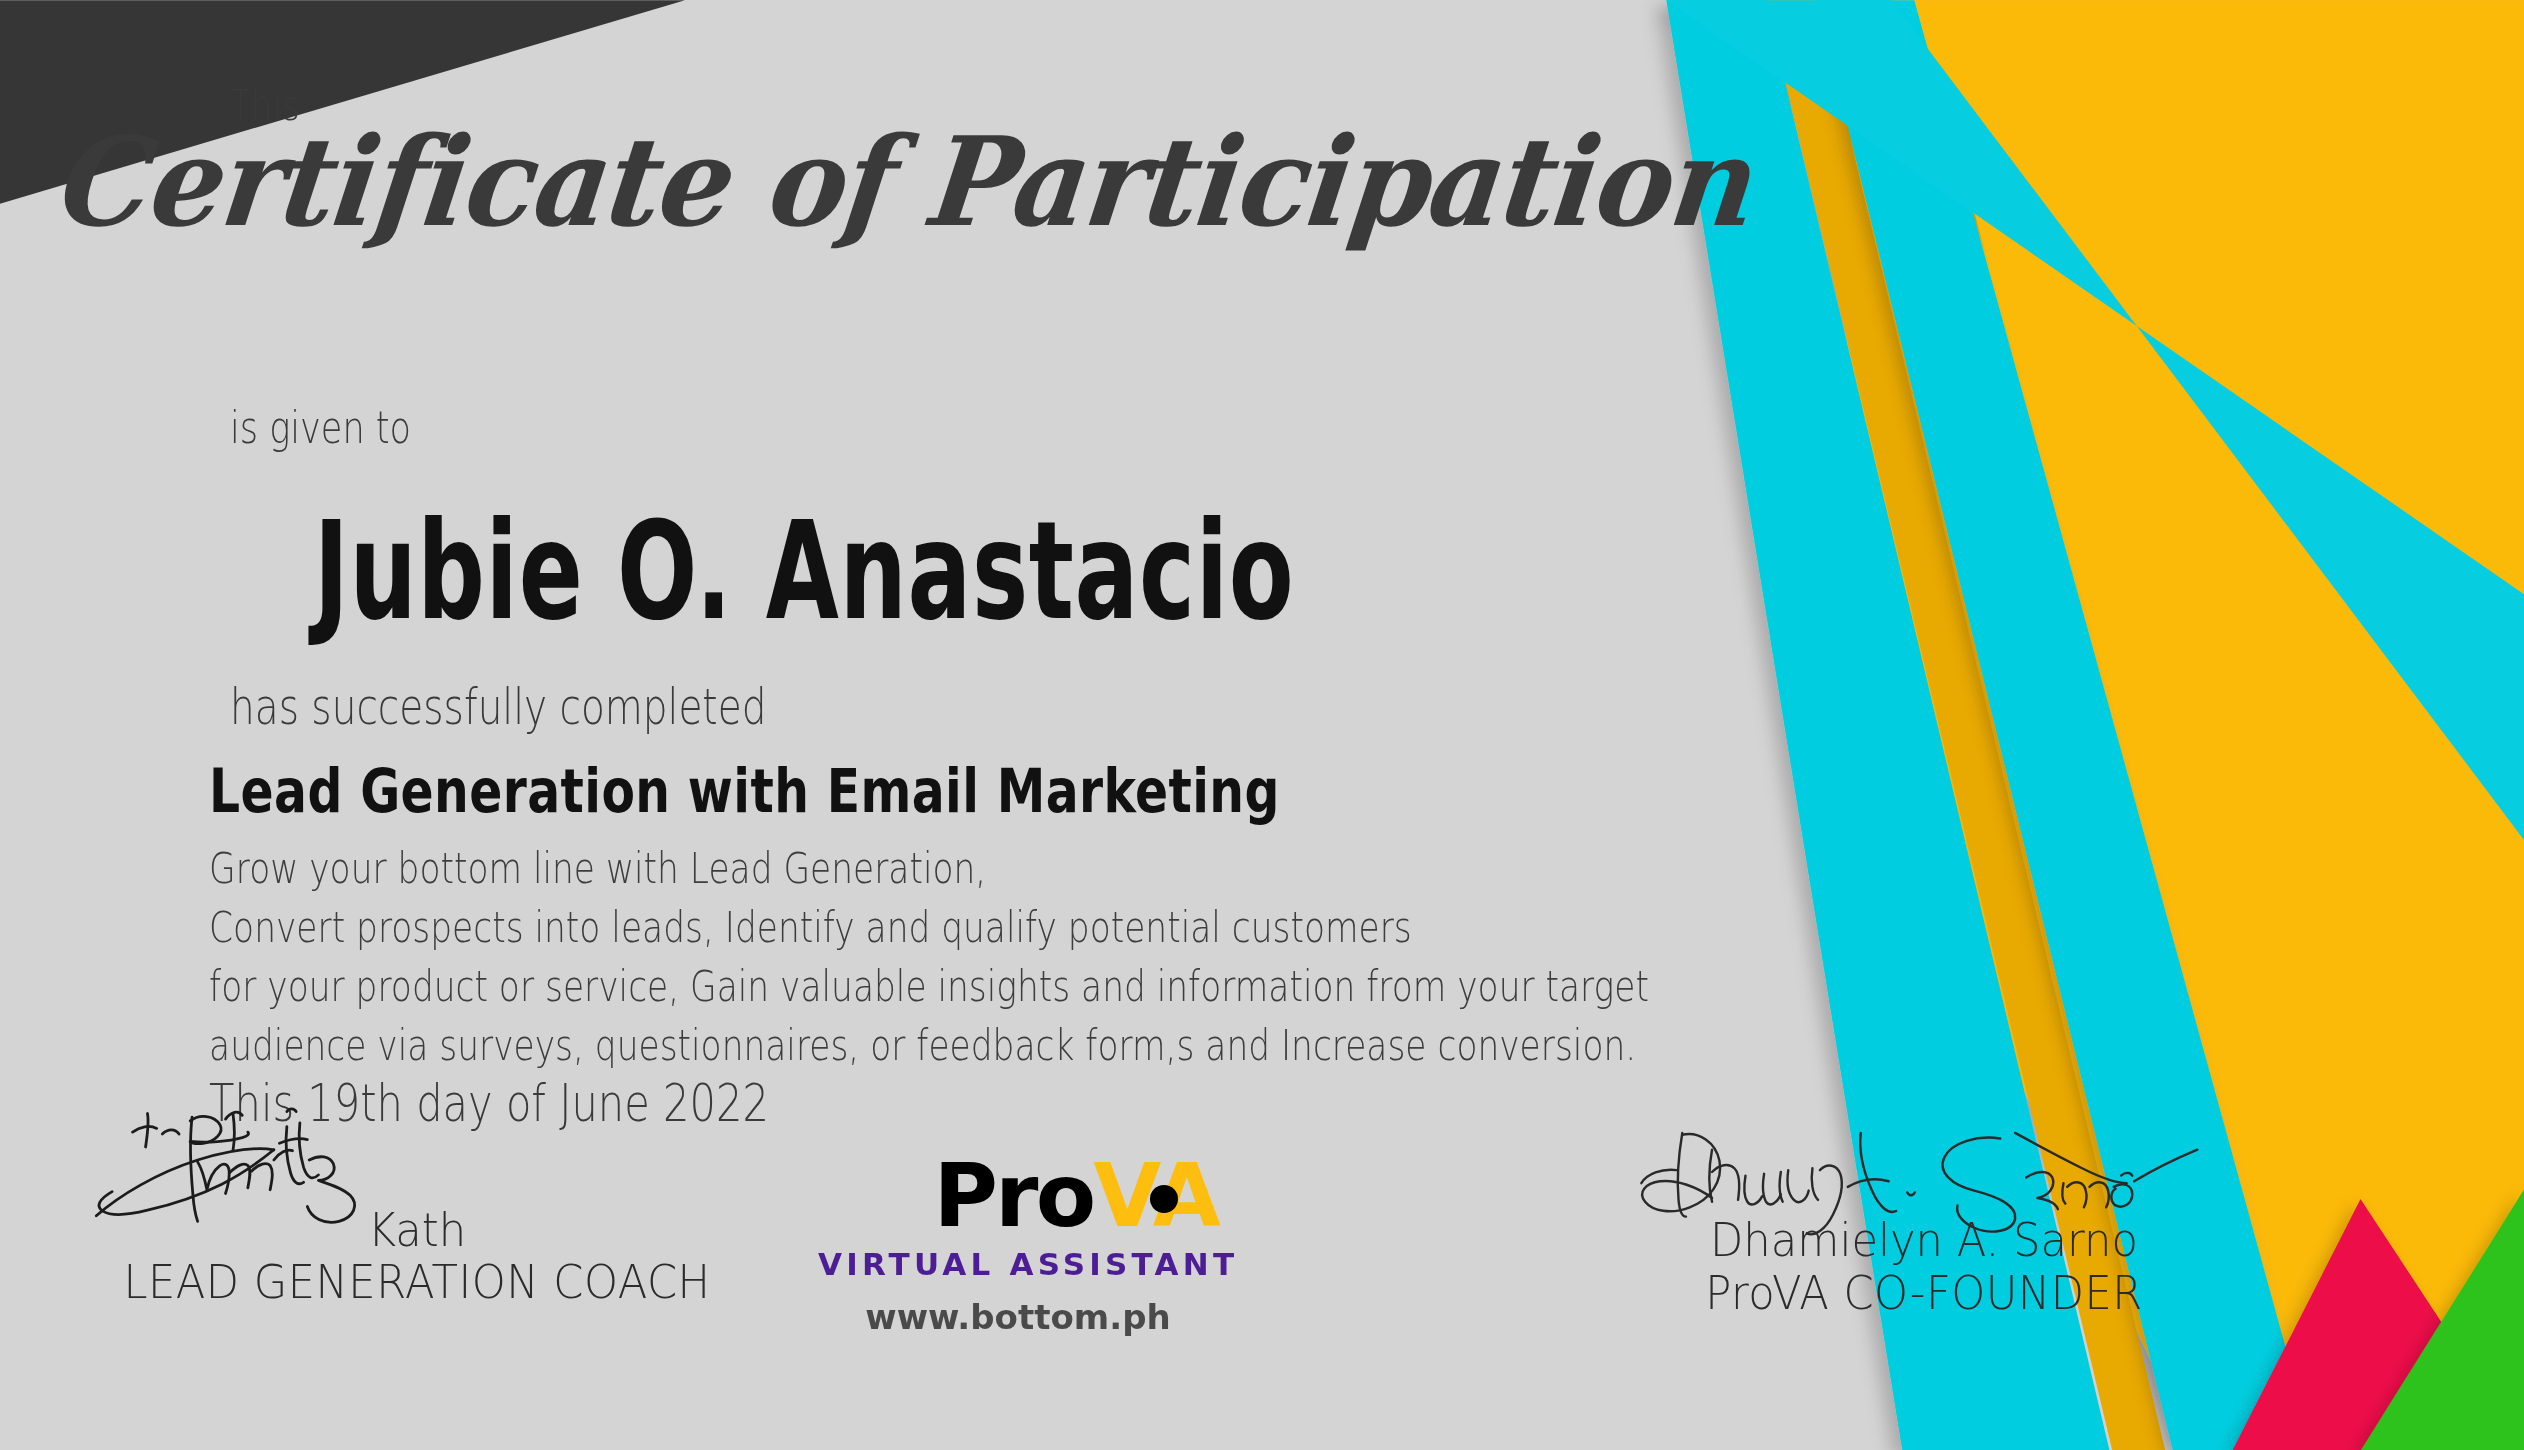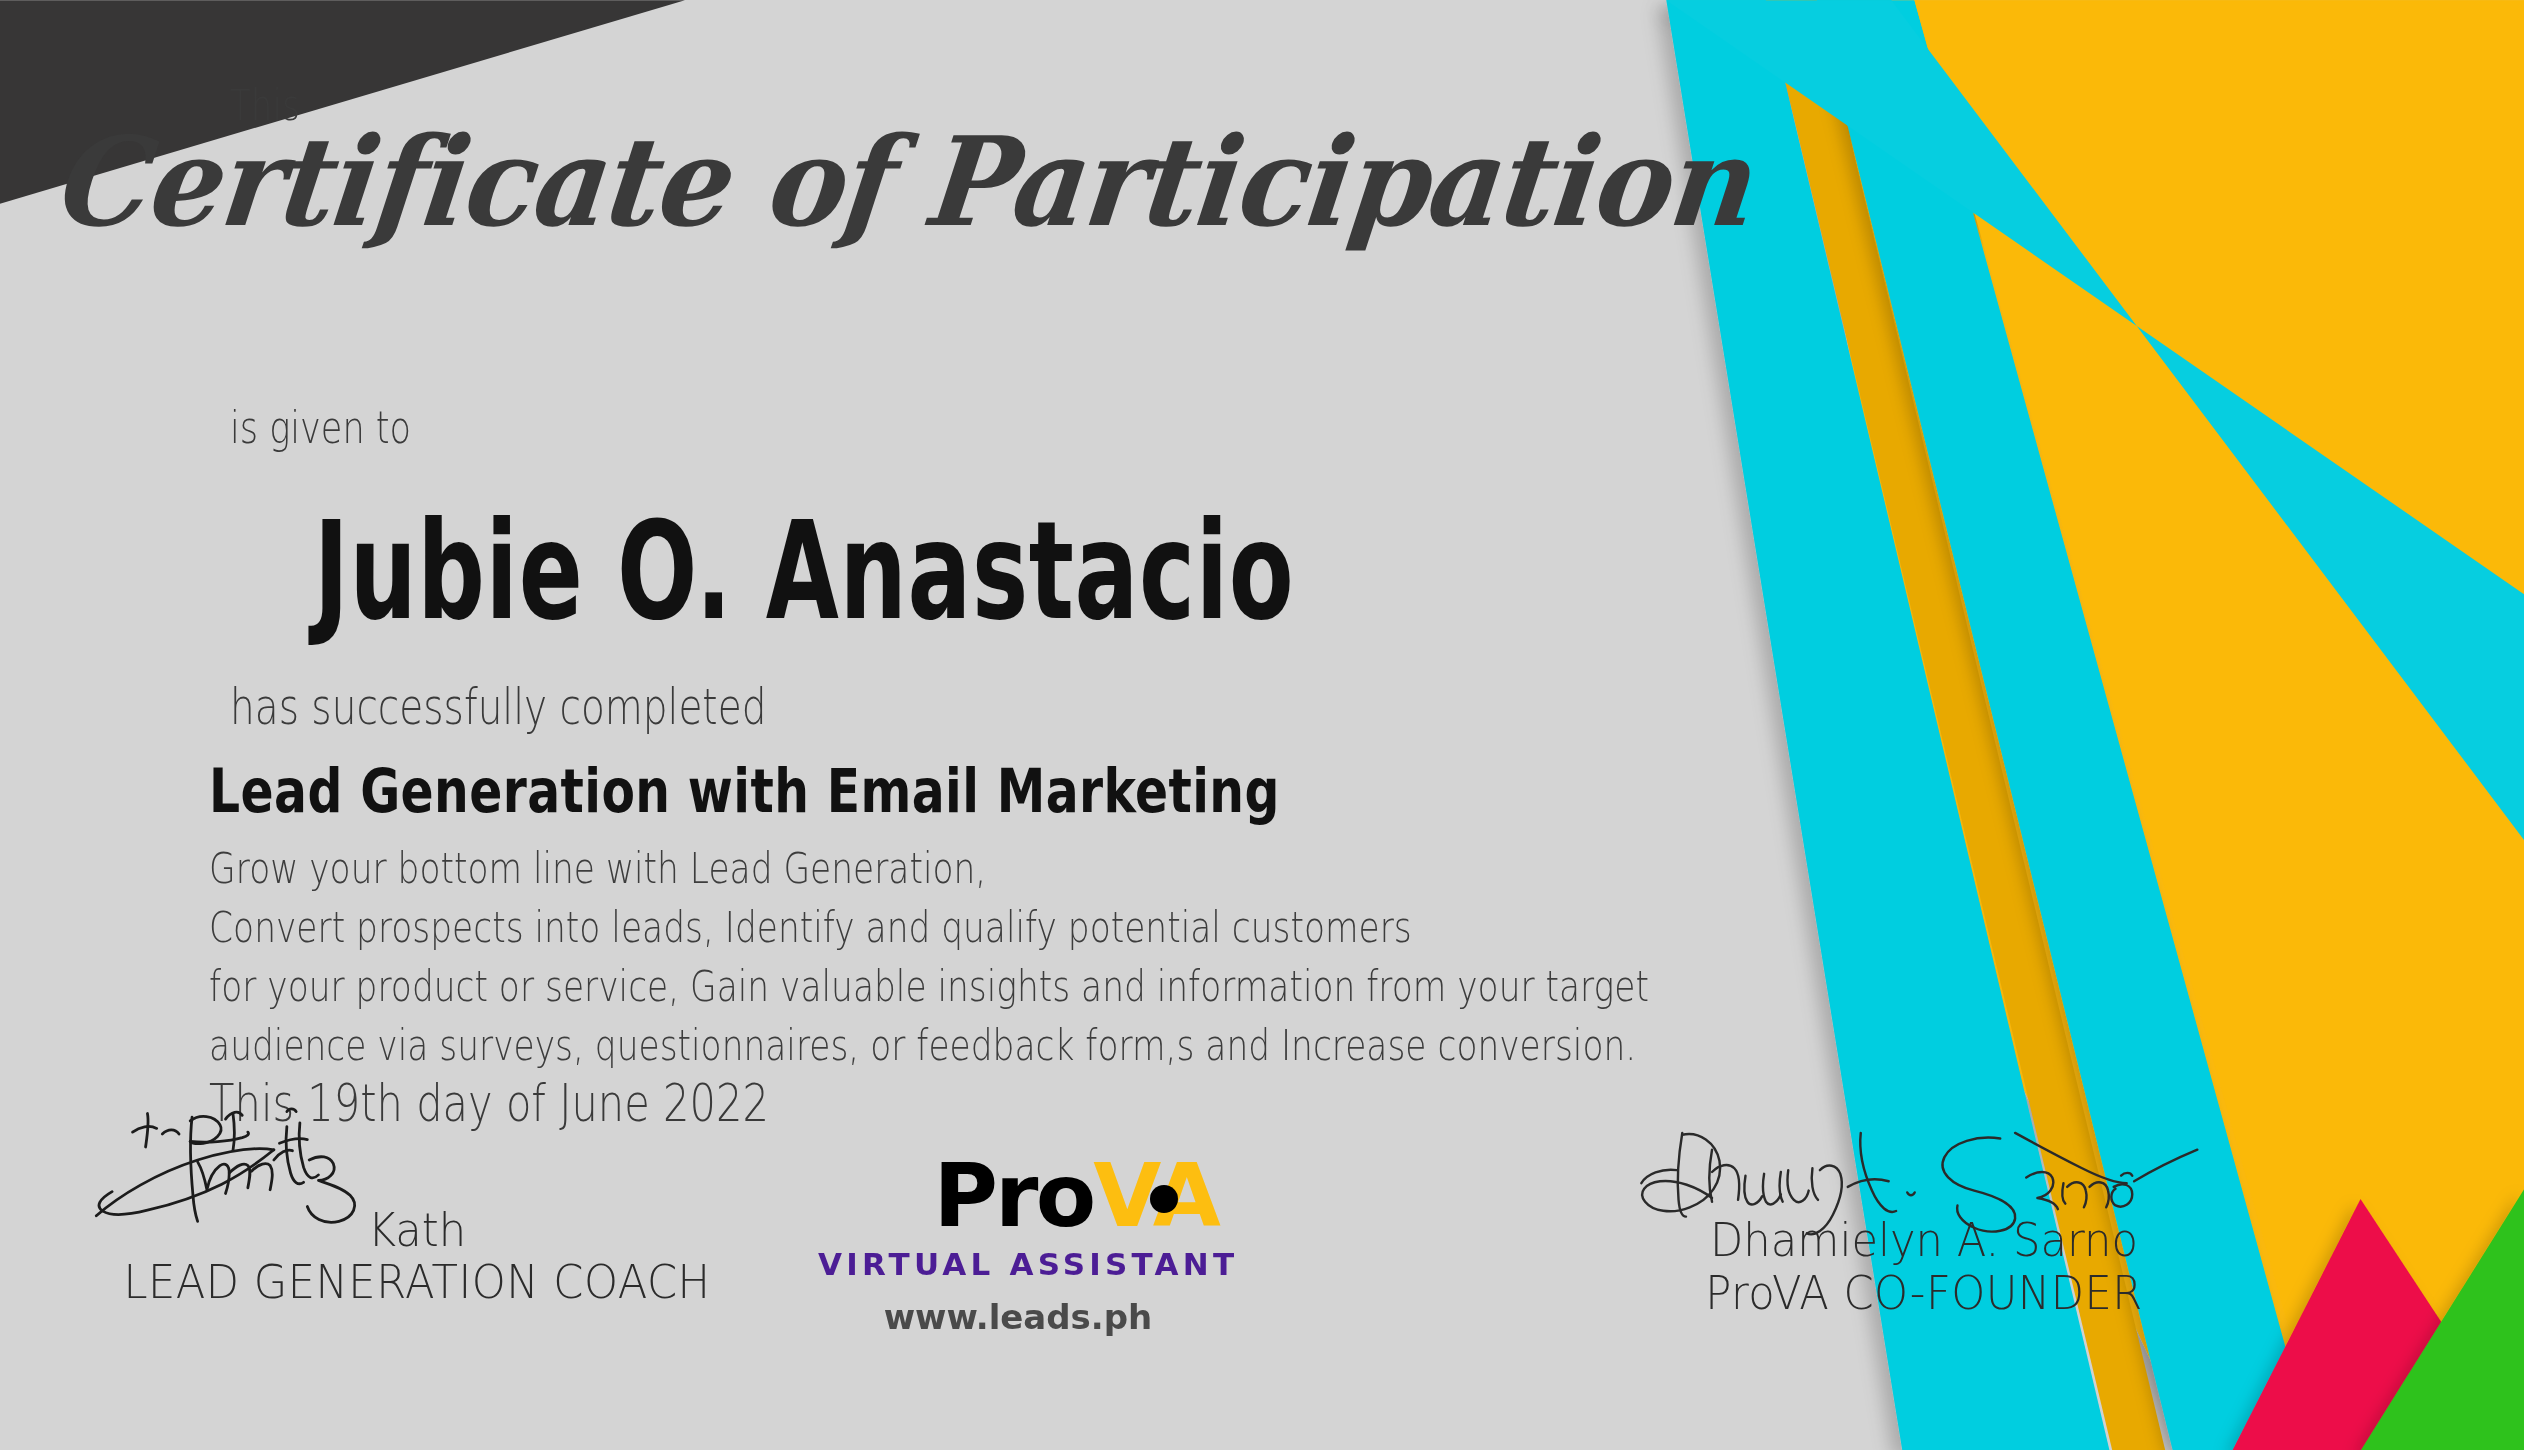--- a/index.html
+++ b/index.html
@@ -352,18 +352,18 @@
           </g>
         </svg>
       </div>
       <div class="sig-name">Dhamielyn A. Sarno</div>
       <div class="sig-role">ProVA CO-FOUNDER</div>
     </div>
 
     <div class="logo-block">
       <div class="logo-word"><span class="logo-pro">Pro</span><span class="logo-va"><span>VA</span><span class="logo-dot"></span></span></div>
       <div class="logo-sub">VIRTUAL ASSISTANT</div>
-      <div class="logo-url">www.leads.ph</div>
+      <div class="logo-url">www.bottom.ph</div>
     </div>
 
   </div>
 </div>
 
 
 </body></html>

